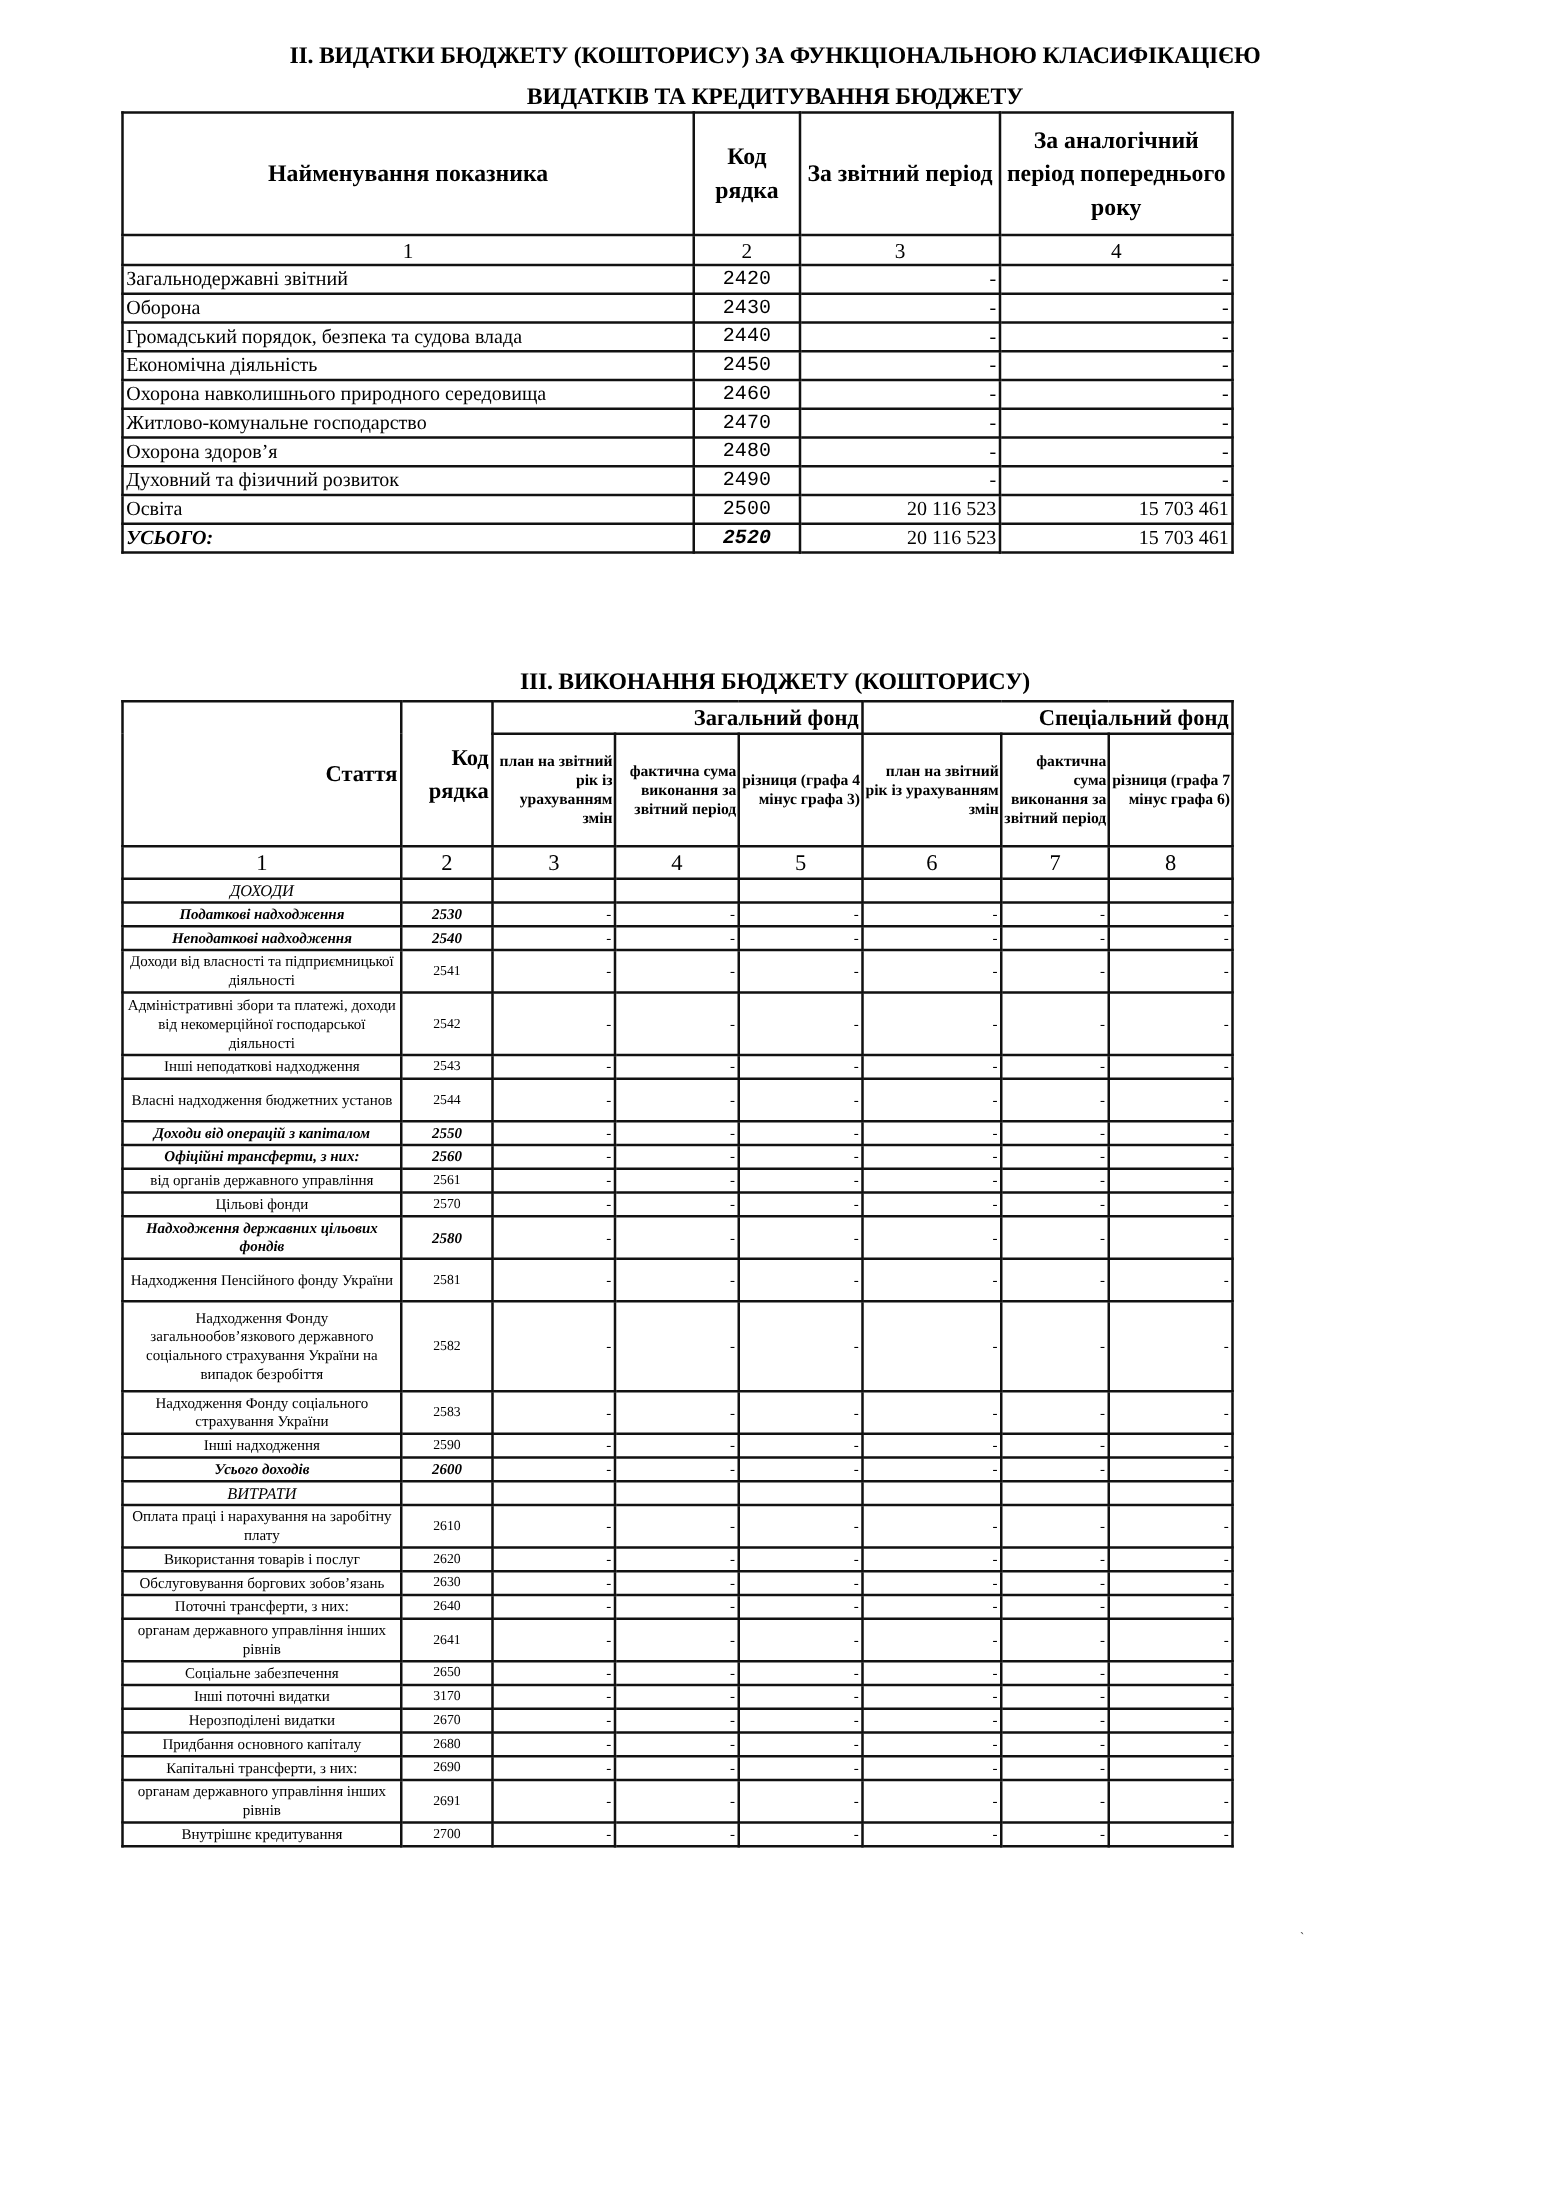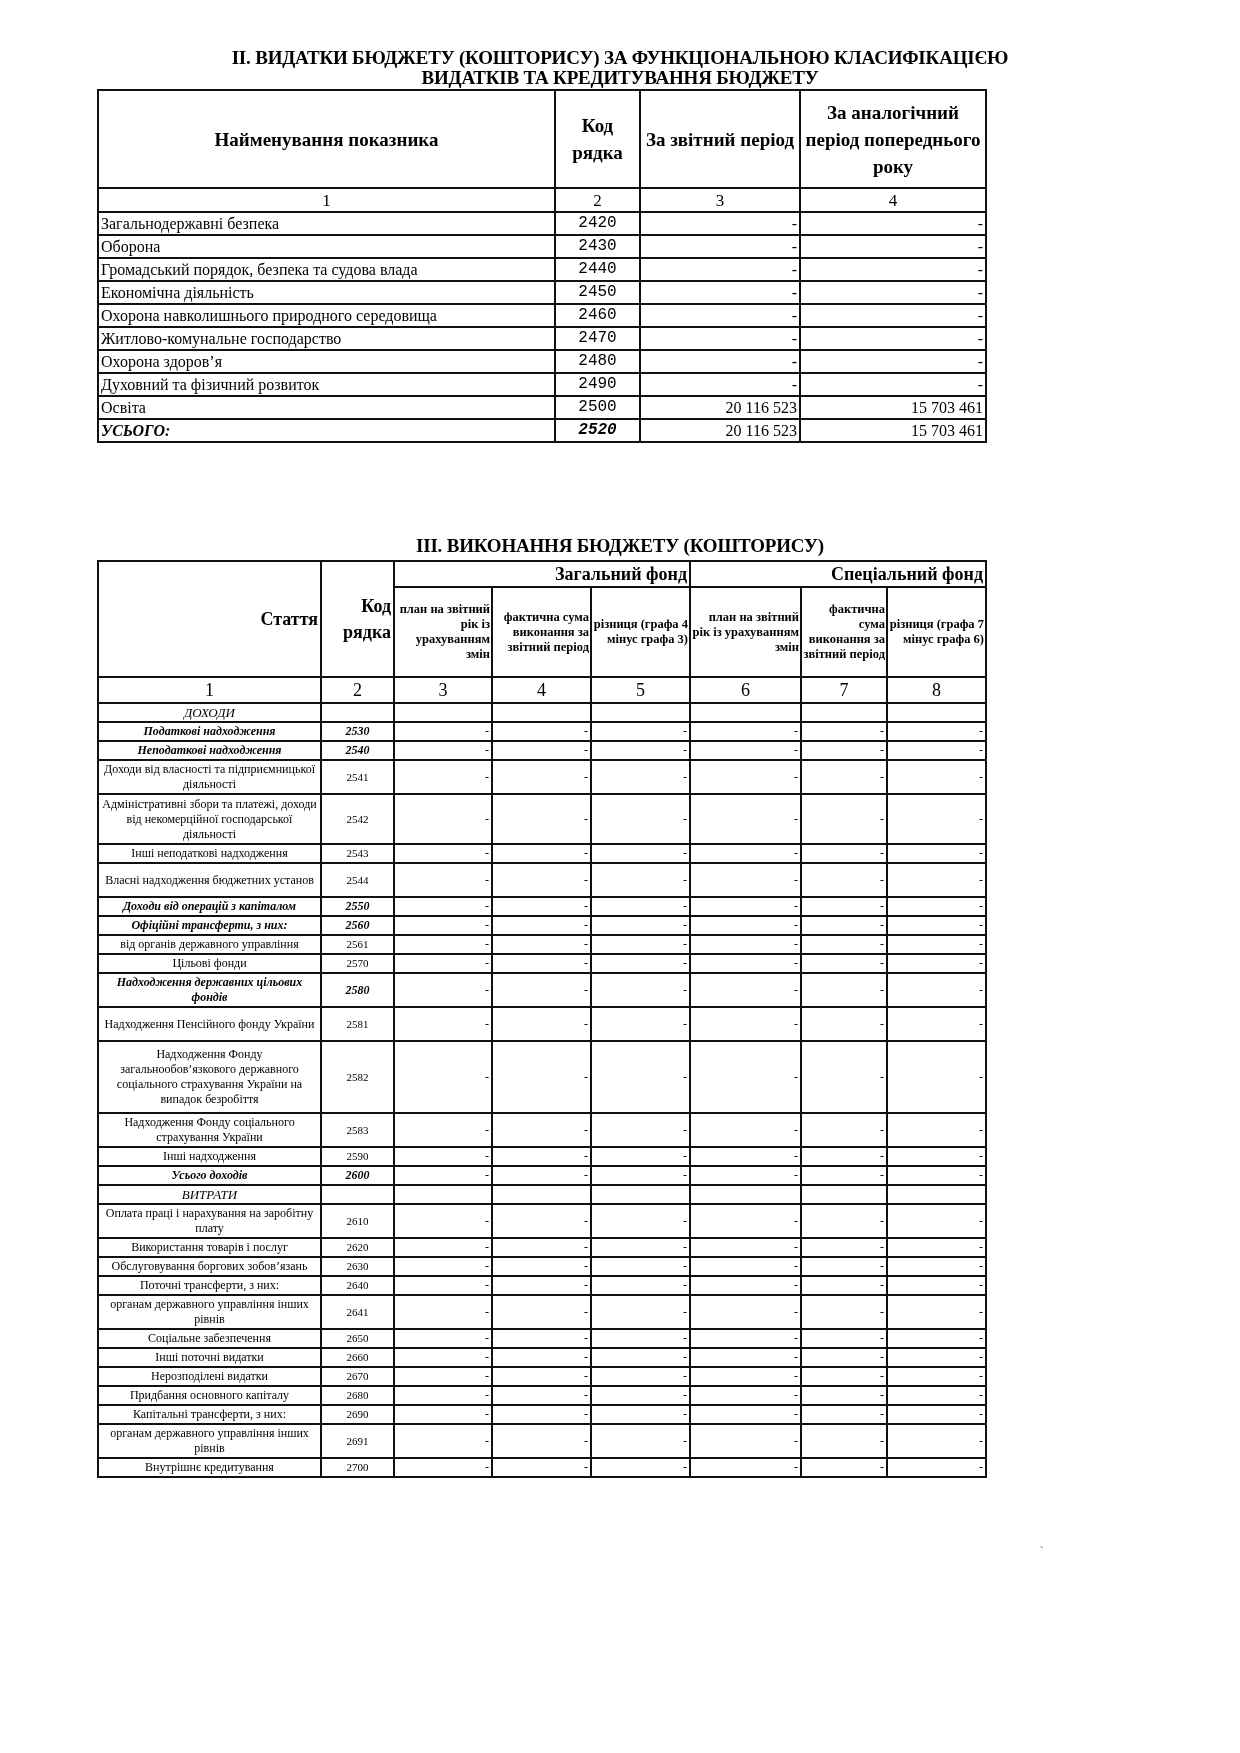--- a/index.html
+++ b/index.html
@@ -39,21 +39,21 @@
   #t3 tr.section td.name { font-style: italic; font-size: 13px; }
   #t3 tr.h1 td { height: 17px; }
   #t3 tr.h2 td { height: 32px; }
   #t3 tr.h3 td { height: 48px; }
   #t3 tr.h4 td { height: 70px; }
   .mark { position: absolute; font-size: 10px; color: #333; }
 </style>
 </head>
 <body>
 
-<div class="title" style="top:46px;">ІІ. ВИДАТКИ БЮДЖЕТУ (КОШТОРИСУ) ЗА ФУНКЦІОНАЛЬНОЮ КЛАСИФІКАЦІЄЮ</div>
+<div class="title" style="top:33px;">ІІ. ВИДАТКИ БЮДЖЕТУ (КОШТОРИСУ) ЗА ФУНКЦІОНАЛЬНОЮ КЛАСИФІКАЦІЄЮ</div>
 <div class="title" style="top:66px;">ВИДАТКІВ ТА КРЕДИТУВАННЯ БЮДЖЕТУ</div>
 
 <table id="t2">
   <colgroup>
     <col style="width:457px">
       <col style="width:85px">
       <col style="width:160px">
       <col style="width:186px">
   </colgroup>
   <thead>
@@ -65,21 +65,21 @@
     </tr>
   </thead>
   <tbody id="t2body">
     <tr class="num-row">
       <td>1</td>
       <td>2</td>
       <td>3</td>
       <td>4</td>
     </tr>
   <tr>
-        <td class="name">Загальнодержавні безпека</td>
+        <td class="name">Загальнодержавні звітний</td>
         <td class="code">2420</td>
         <td class="val">-</td>
         <td class="val">-</td>
       </tr>
       <tr>
         <td class="name">Оборона</td>
         <td class="code">2430</td>
         <td class="val">-</td>
         <td class="val">-</td>
       </tr>
@@ -409,21 +409,21 @@
         <td class="code">2650</td>
         <td class="val">-</td>
         <td class="val">-</td>
         <td class="val">-</td>
         <td class="val">-</td>
         <td class="val">-</td>
         <td class="val">-</td>
       </tr>
       <tr class="normal h1">
         <td class="name">Інші поточні видатки</td>
-        <td class="code">2660</td>
+        <td class="code">3170</td>
         <td class="val">-</td>
         <td class="val">-</td>
         <td class="val">-</td>
         <td class="val">-</td>
         <td class="val">-</td>
         <td class="val">-</td>
       </tr>
       <tr class="normal h1">
         <td class="name">Нерозподілені видатки</td>
         <td class="code">2670</td>

